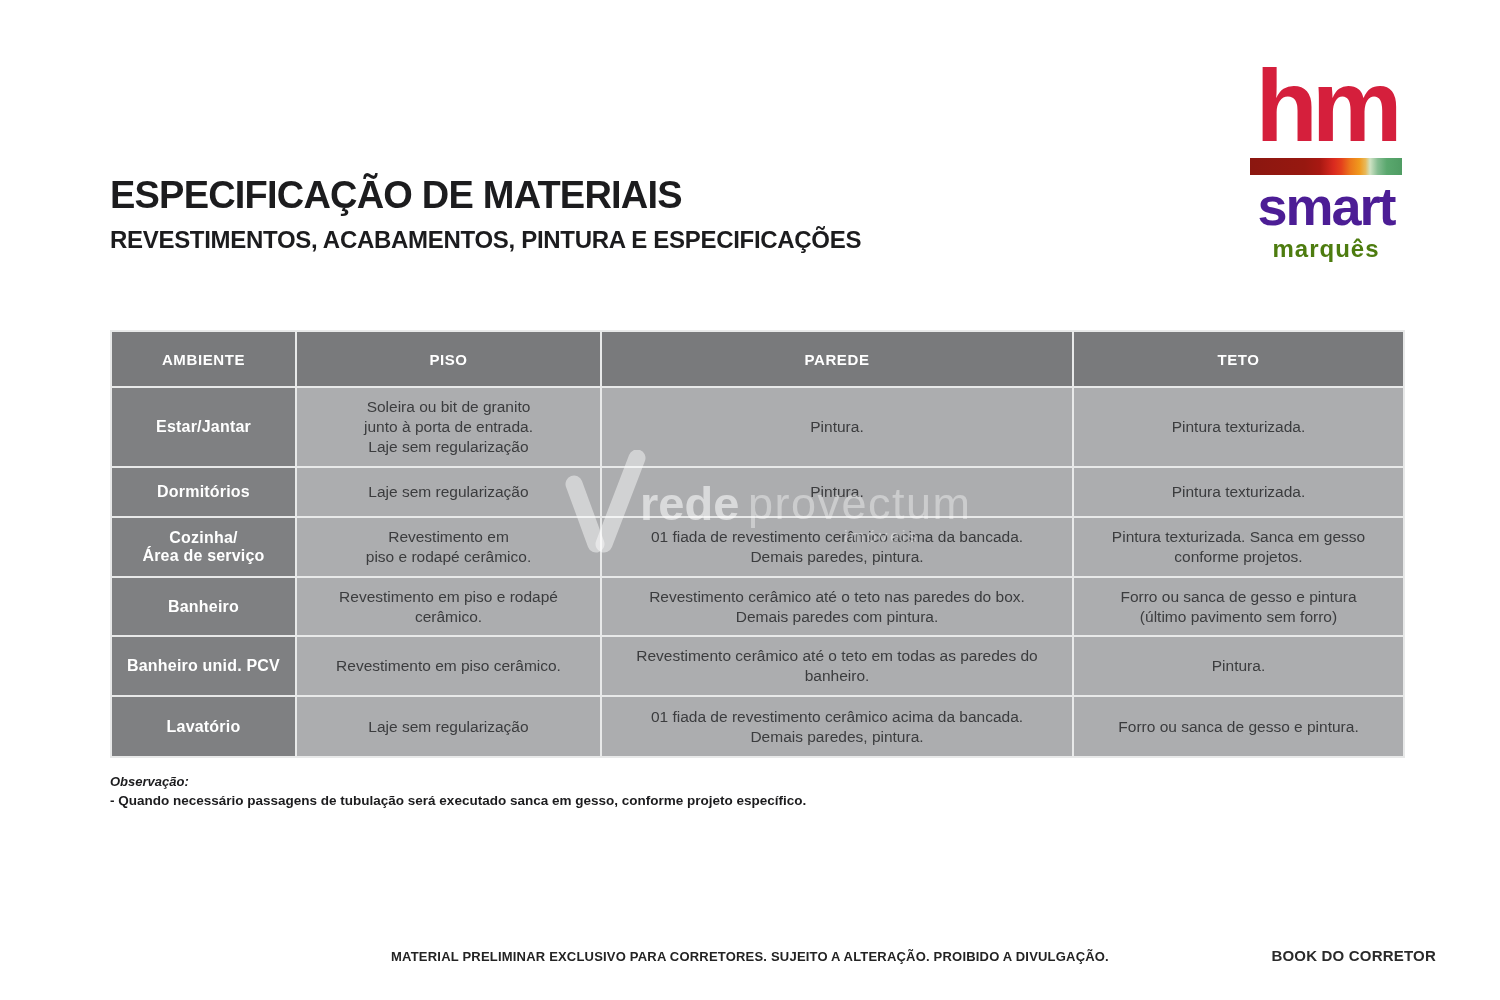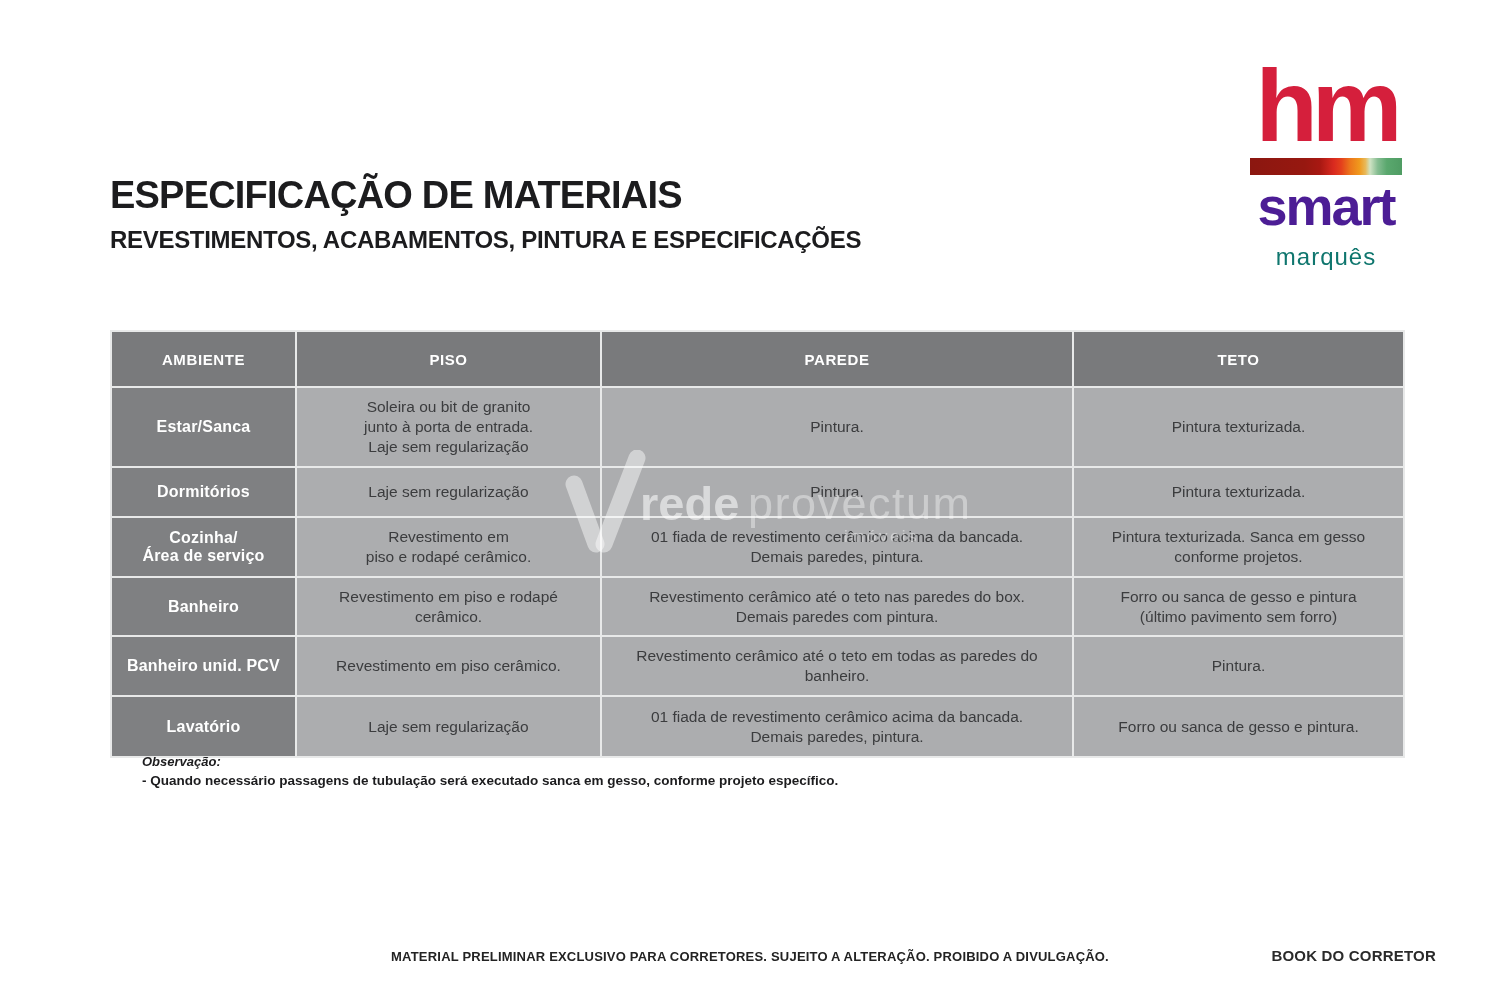--- a/index.html
+++ b/index.html
@@ -15,21 +15,21 @@
   .title-main{font-size:38px;font-weight:800;letter-spacing:-0.8px;line-height:1;}
   .title-sub1{font-size:24px;font-weight:800;letter-spacing:-0.3px;margin-top:14px;line-height:1;}
   .title-sub2{font-size:20.5px;font-weight:800;letter-spacing:-0.2px;margin-top:9px;line-height:1;}
 
   
   .logo{position:absolute;left:1246px;top:62px;width:160px;text-align:center;}
   .logo-hm{font-size:102px;font-weight:800;letter-spacing:-6px;line-height:0.88;color:#d51f3c;}
   .logo-bar{height:17px;width:152px;margin:6px auto 0 auto;
     background:linear-gradient(90deg,#8b1710 0%,#971810 36%,#a81812 46%,#d92a1f 55%,#e4401c 60%,#ec771b 66%,#f0991d 72%,#e8b95a 76%,#cfe3c4 79%,#86bd92 84%,#5aa86e 90%,#4f9c63 100%);}
   .logo-smart{font-size:54px;font-weight:800;letter-spacing:-2px;line-height:1.0;color:#4c1d95;margin-top:4px;}
-  .logo-marques{font-size:24px;font-weight:400;letter-spacing:1px;color:#0f766e;margin-top:10px;}
+  .logo-marques{font-size:24px;font-weight:700;letter-spacing:1px;color:#4d7c0f;margin-top:2px;}
 
   
   .spec-table{
     position:absolute;left:110px;top:330px;width:1293px;
     border-collapse:collapse;table-layout:fixed;
   }
   .spec-table th,.spec-table td{
     border:2px solid #e8e9e9;
     text-align:center;vertical-align:middle;
     padding:4px 0;
@@ -50,21 +50,21 @@
   }
 
   
   .watermark{position:absolute;left:552px;top:448px;width:400px;height:110px;pointer-events:none;z-index:5;}
   .wm-v{position:absolute;left:8px;top:2px;}
   .wm-rede{position:absolute;left:88px;top:28px;font-size:47px;font-weight:700;color:rgba(255,255,255,0.55);letter-spacing:0px;}
   .wm-provectum{position:absolute;left:196px;top:30px;font-size:45px;font-weight:300;color:rgba(255,255,255,0.38);letter-spacing:1.5px;}
   .wm-imoveis{position:absolute;left:292px;top:79px;font-size:17px;font-weight:400;color:rgba(255,255,255,0.42);letter-spacing:2.5px;}
 
   
-  .note{position:absolute;left:110px;top:755px;color:#1c1c1e;width:900px;margin-left:32px;}
+  .note{position:absolute;left:110px;top:775px;color:#1c1c1e;width:900px;}
   .note-label{font-size:13px;font-weight:800;font-style:italic;line-height:1.1;}
   .note-text{font-size:13.5px;font-weight:700;margin-top:4px;line-height:1.2;}
 
   
   .footer-disclaimer{position:absolute;left:0;top:949px;width:1500px;text-align:center;
     font-size:13px;font-weight:600;letter-spacing:0.2px;color:#232323;}
   .footer-book{position:absolute;right:64px;top:947px;
     font-size:15px;font-weight:800;letter-spacing:0.2px;color:#2a2a2a;}
 </style>
 </head>
@@ -94,21 +94,21 @@
     <thead>
       <tr>
         <th>AMBIENTE</th>
         <th>PISO</th>
         <th>PAREDE</th>
         <th>TETO</th>
       </tr>
     </thead>
     <tbody>
         <tr style="height: 80px;">
-          <th>Estar/Sanca</th>
+          <th>Estar/Jantar</th>
           <td>Soleira ou bit de granito
 junto à porta de entrada.
 Laje sem regularização</td>
           <td>Pintura.</td>
           <td>Pintura texturizada.</td>
         </tr>
         <tr style="height: 50px;">
           <th>Dormitórios</th>
           <td>Laje sem regularização</td>
           <td>Pintura.</td>

